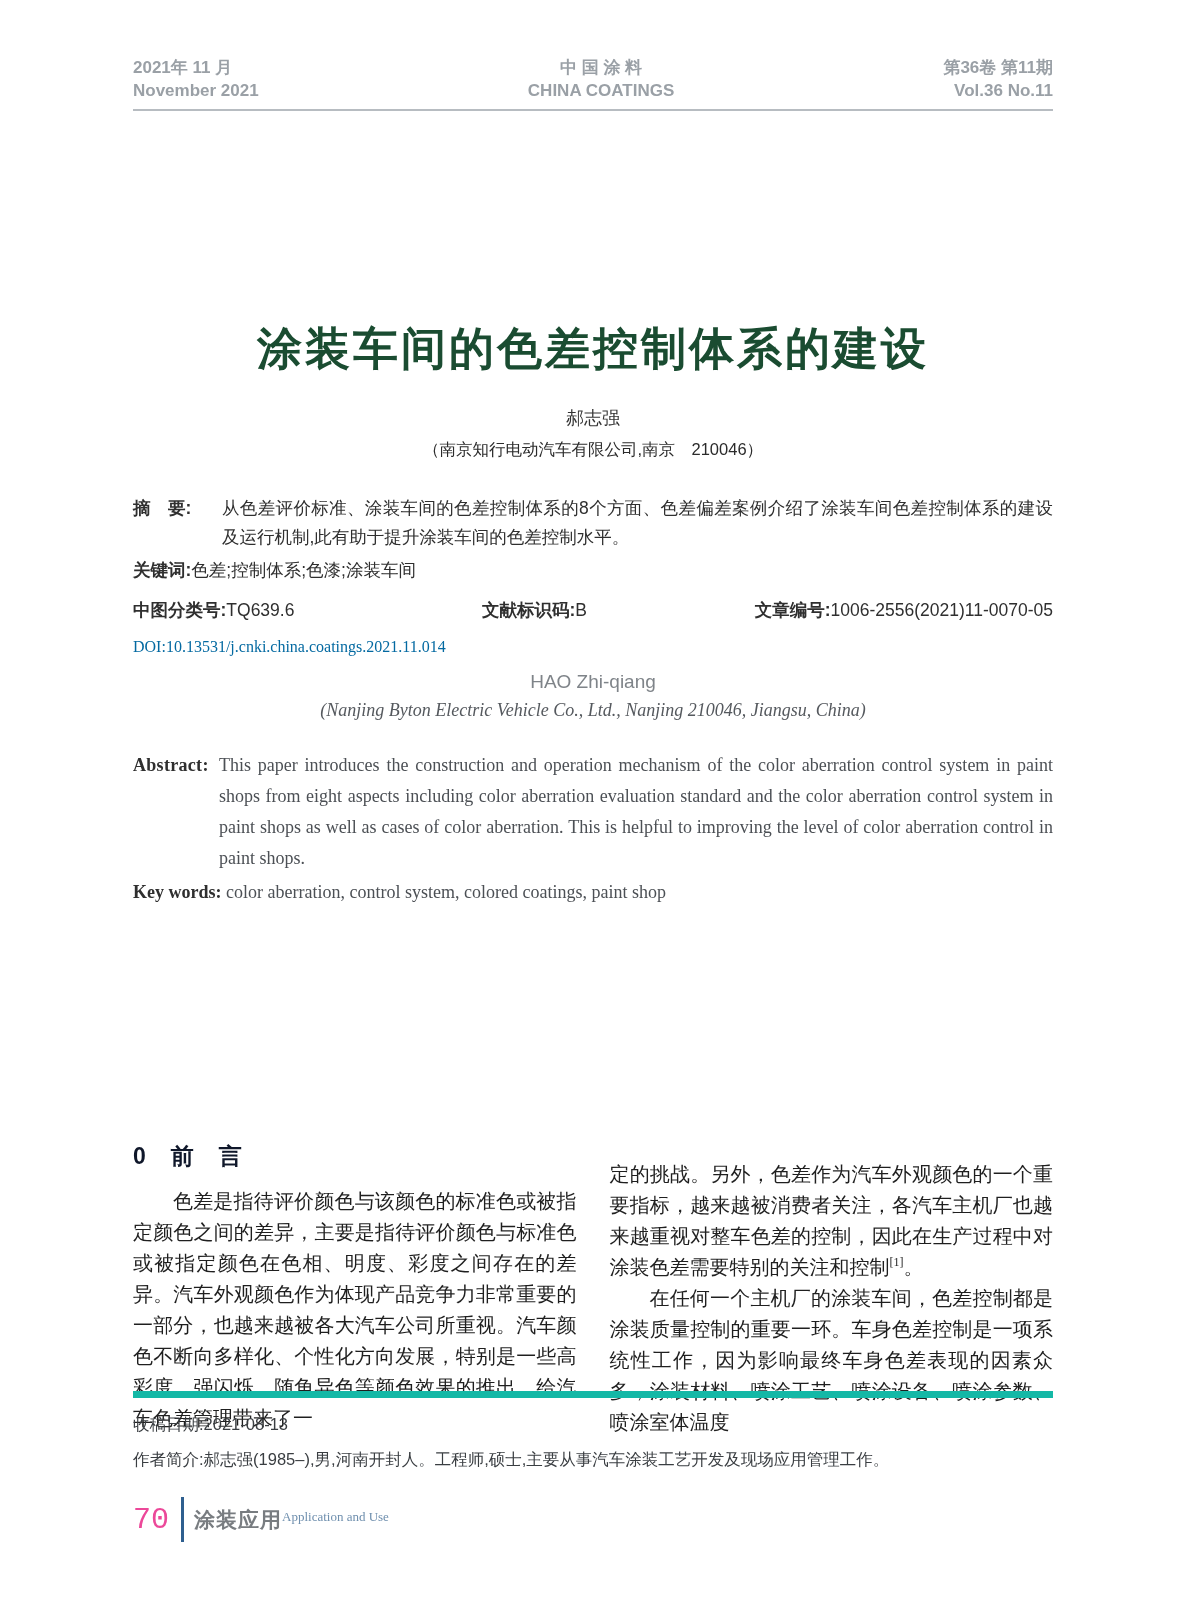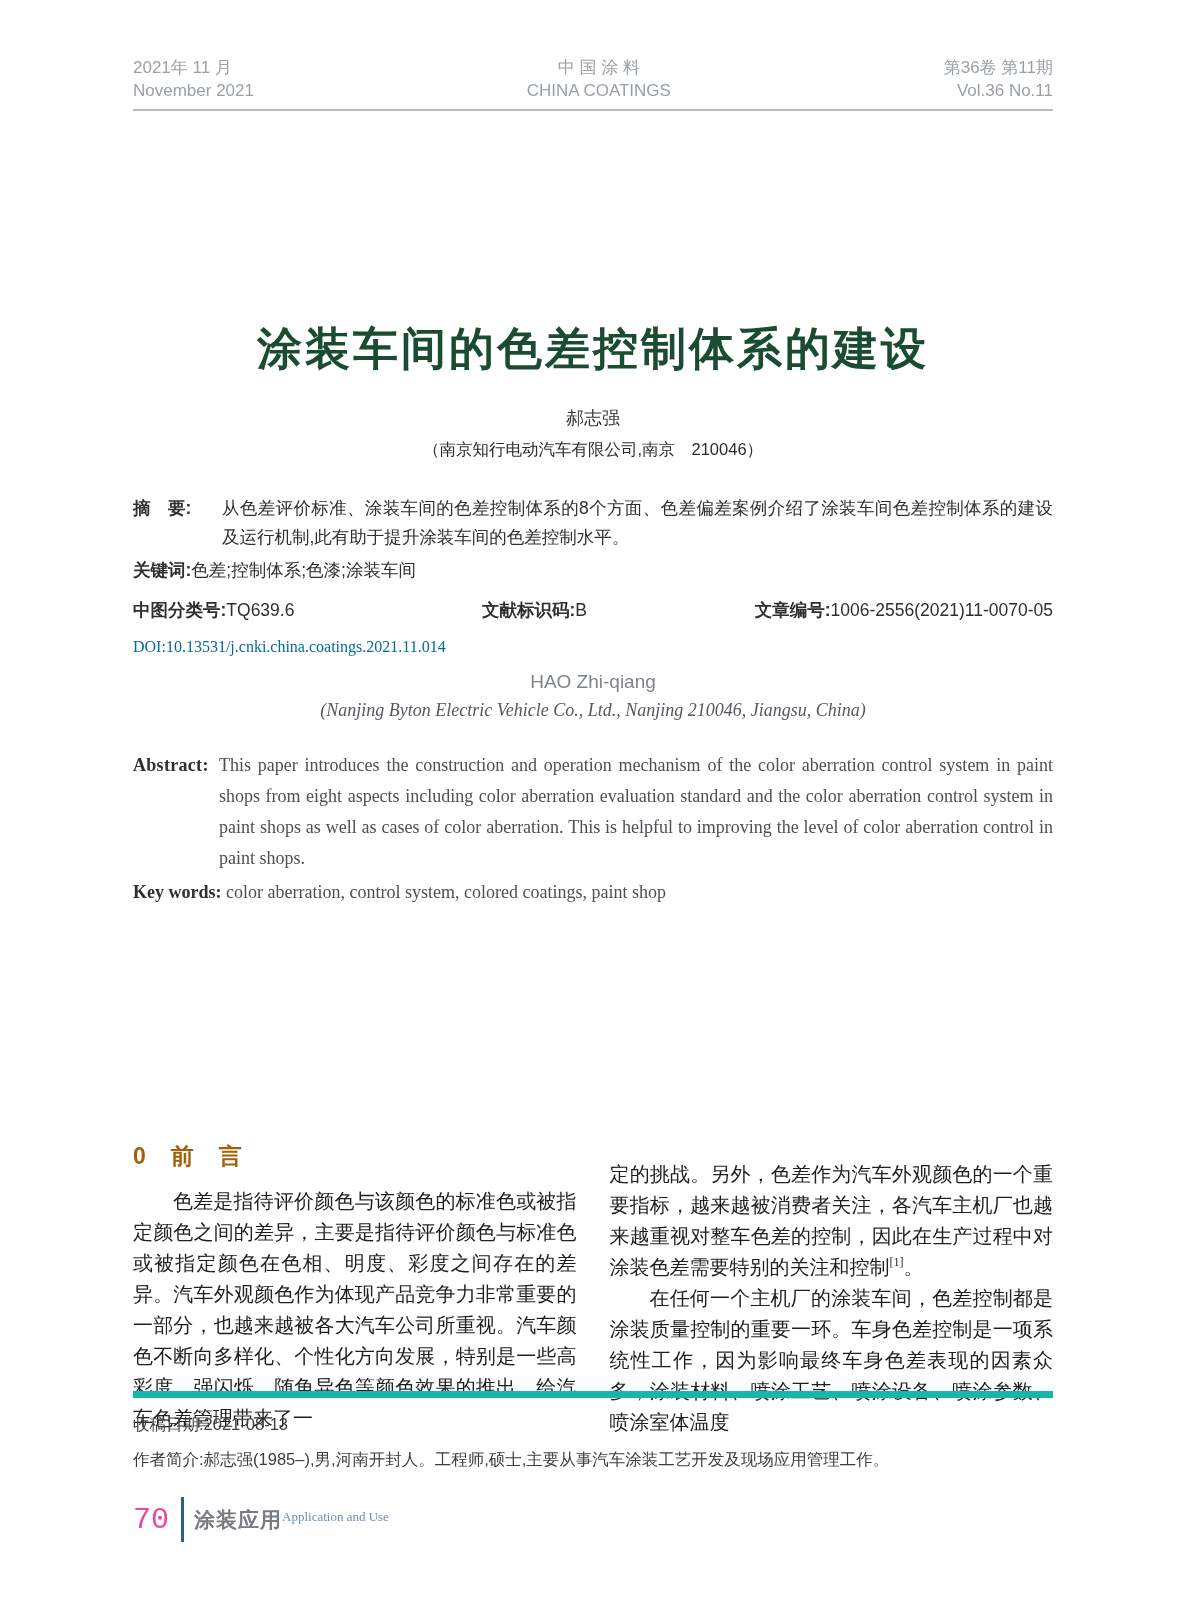--- a/index.html
+++ b/index.html
@@ -12,21 +12,21 @@
     color: #2f2f2f;
     overflow: hidden;
   }
   .page { position: absolute; inset: 0; padding: 0 134px 0 133px; }
 
   
   .jheader {
     display: flex; justify-content: space-between; align-items: flex-end;
     padding-top: 56px; padding-bottom: 7px;
     border-bottom: 2px solid #b7bcc1;
-    color: #9aa0a6; font-size: 17px; line-height: 23px;
+    color: #9aa0a6; font-size: 17px; line-height: 23px; font-weight: bold;
   }
   .jh-col.center { text-align: center; }
   .jh-col.right  { text-align: right; }
 
   
   .title-zh {
     margin: 208px 0 0; text-align: center;
     font-size: 45px; font-weight: bold; letter-spacing: 3px;
     color: #1a4c31;
   }
@@ -81,21 +81,21 @@
   
   .columns {
     position: absolute; left: 133px; right: 134px; top: 1141px;
     display: flex; gap: 33px;
     font-family: "Liberation Serif", serif;
   }
   .col { flex: 1; min-width: 0; }
   .sec-head {
     margin: 0 0 14px;
     font-family: "Liberation Sans", sans-serif;
-    font-size: 23px; font-weight: bold; color: #a16207;
+    font-size: 23px; font-weight: bold; color: #0f172a;
     letter-spacing: 1px;
   }
   .body-p {
     margin: 0; font-size: 20px; line-height: 31px;
     text-align: justify; color: #1f1f1f;
   }
   .indent { text-indent: 2em; }
   .col.right { padding-top: 18px; }
   sup { font-size: 12px; line-height: 0; }
 

